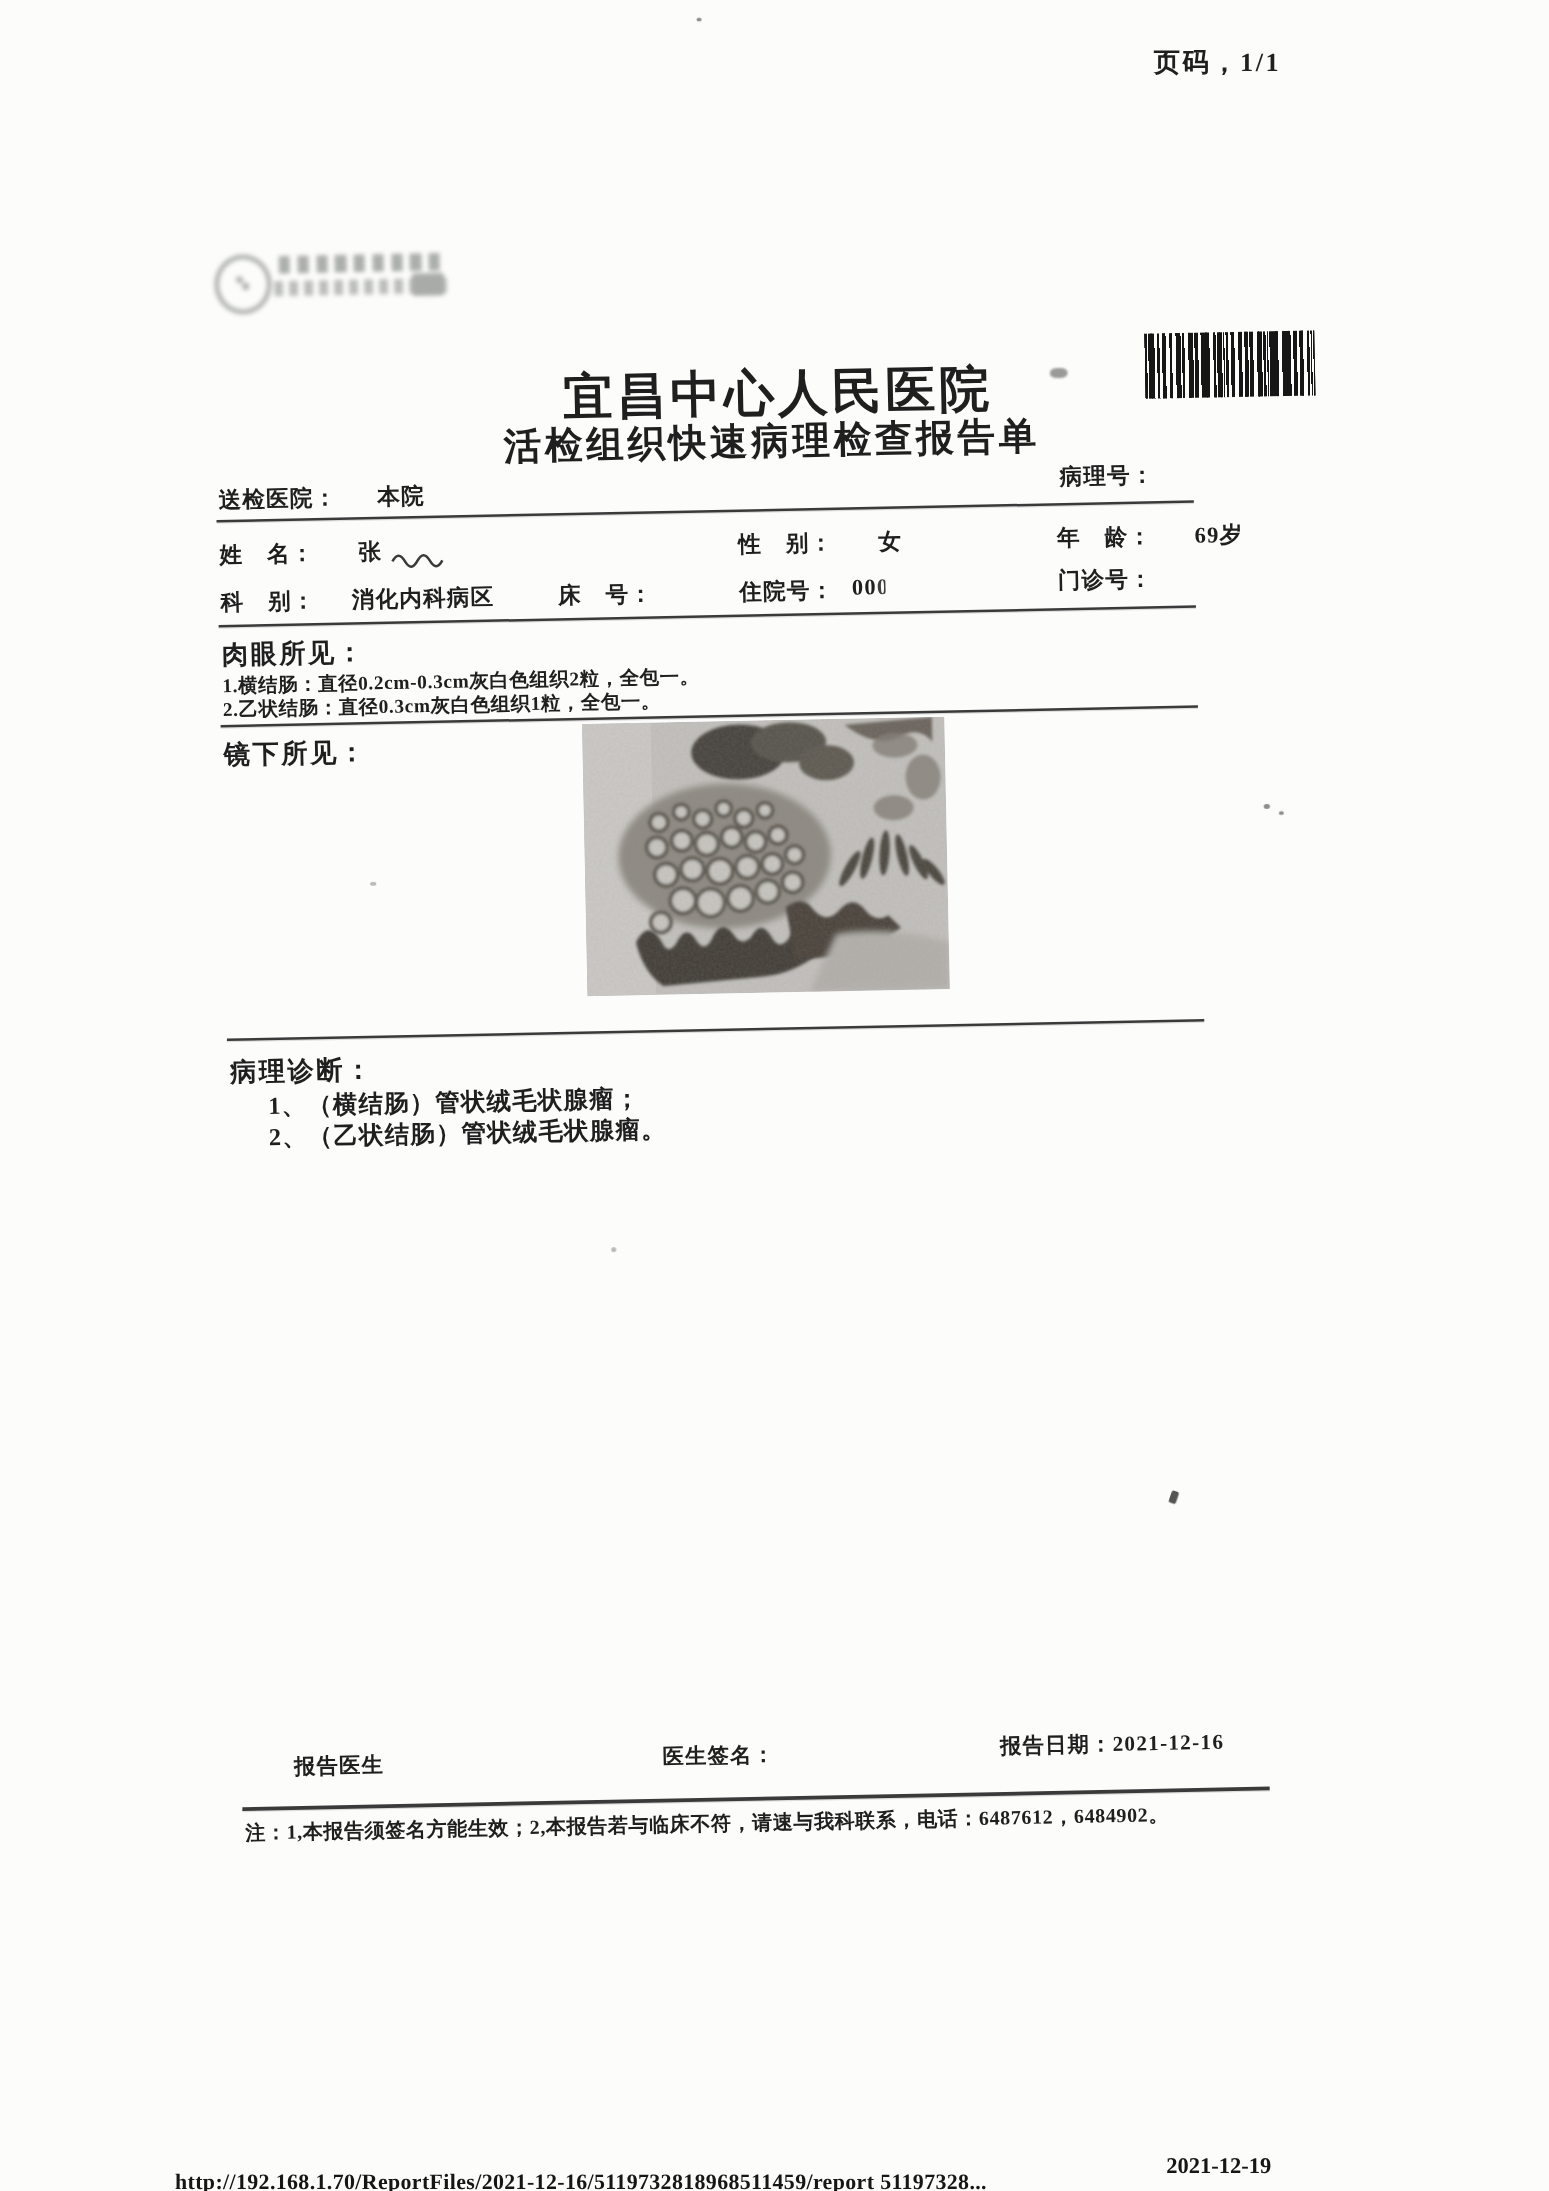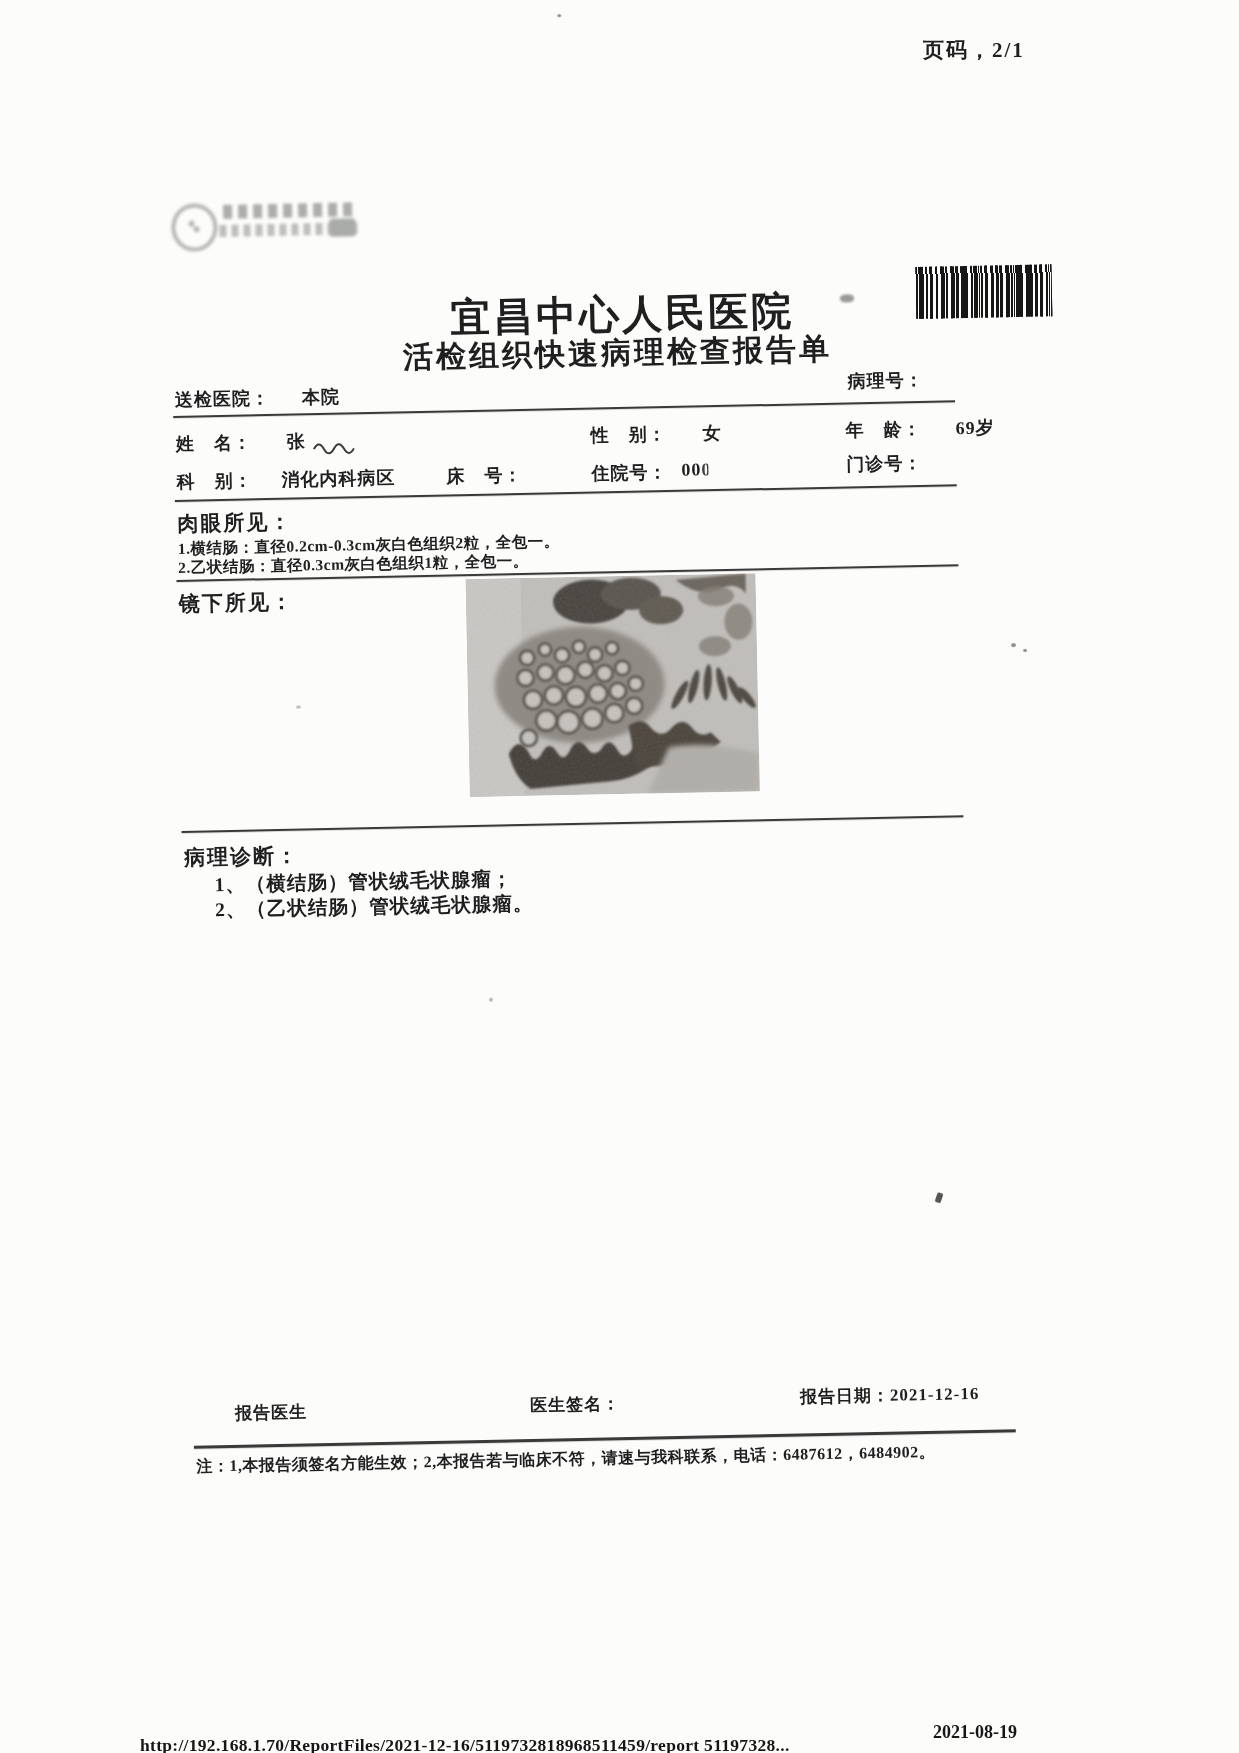--- a/index.html
+++ b/index.html
@@ -46,21 +46,21 @@
   .partial-char{display:inline-block;width:7px;overflow:hidden;vertical-align:bottom;opacity:.85;}
   .url-line{position:absolute;left:140px;top:1735px;font-size:17.5px;font-weight:600;white-space:nowrap;letter-spacing:.3px;color:#161616;}
   .url-date{position:absolute;left:933px;top:1722px;font-size:18px;font-weight:600;white-space:nowrap;color:#161616;}
   .speck{position:absolute;background:#8e8e8c;border-radius:50%;filter:blur(.6px);}
 </style>
 </head>
 <body>
 
 <div class="page">
 
-  <div class="page-label">页码，2/1</div>
+  <div class="page-label">页码，1/1</div>
 
   <div class="doc">
 
     <div class="stamp">
       <div class="stamp-circle">
         <div class="stamp-circle-inner"></div>
       </div>
       <div class="stamp-row1"></div>
       <div class="stamp-row2"></div>
       <div class="stamp-blot"></div>
@@ -188,14 +188,14 @@
 
     <div class="speck" style="left:1016px;top:652px;width:5px;height:4px;"></div>
     <div class="speck" style="left:1028px;top:658px;width:4px;height:3px;"></div>
     <div class="speck" style="left:930px;top:1200px;width:6px;height:10px;border-radius:20%;transform:rotate(20deg);background:#555;"></div>
     <div class="speck" style="left:575px;top:14px;width:4px;height:3px;"></div>
     <div class="speck" style="left:487px;top:996px;width:4px;height:4px;opacity:.6;"></div>
     <div class="speck" style="left:300px;top:700px;width:5px;height:3px;opacity:.6;"></div>
   </div>
 
   <div class="url-line">http://192.168.1.70/ReportFiles/2021-12-16/5119732818968511459/report 51197328...</div>
-  <div class="url-date">2021-08-19</div>
+  <div class="url-date">2021-12-19</div>
 </div>
 
 </body></html>

